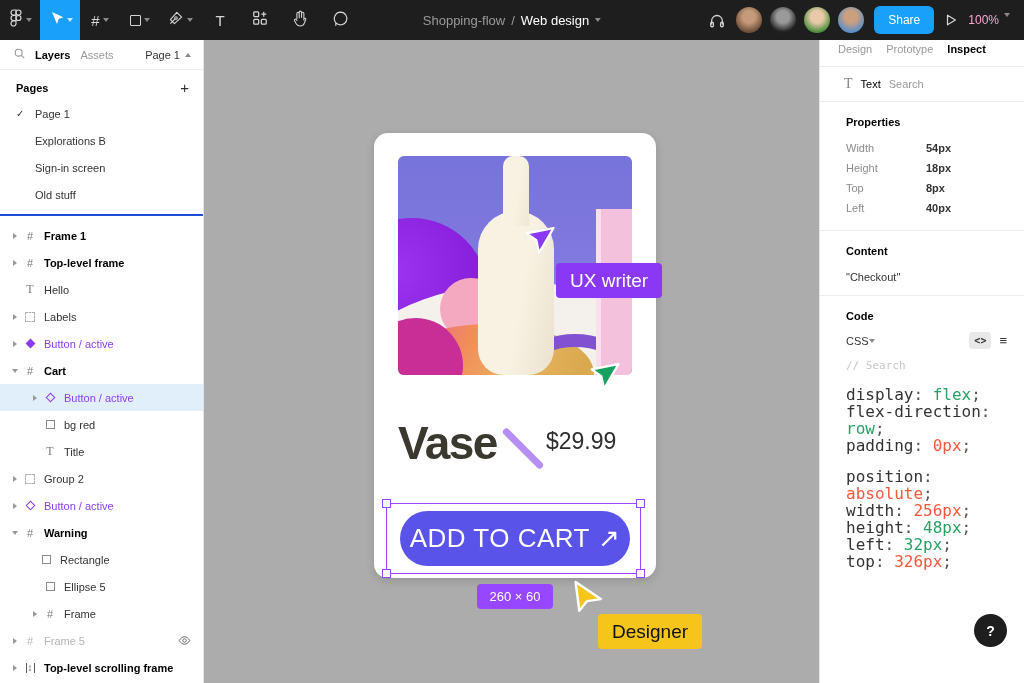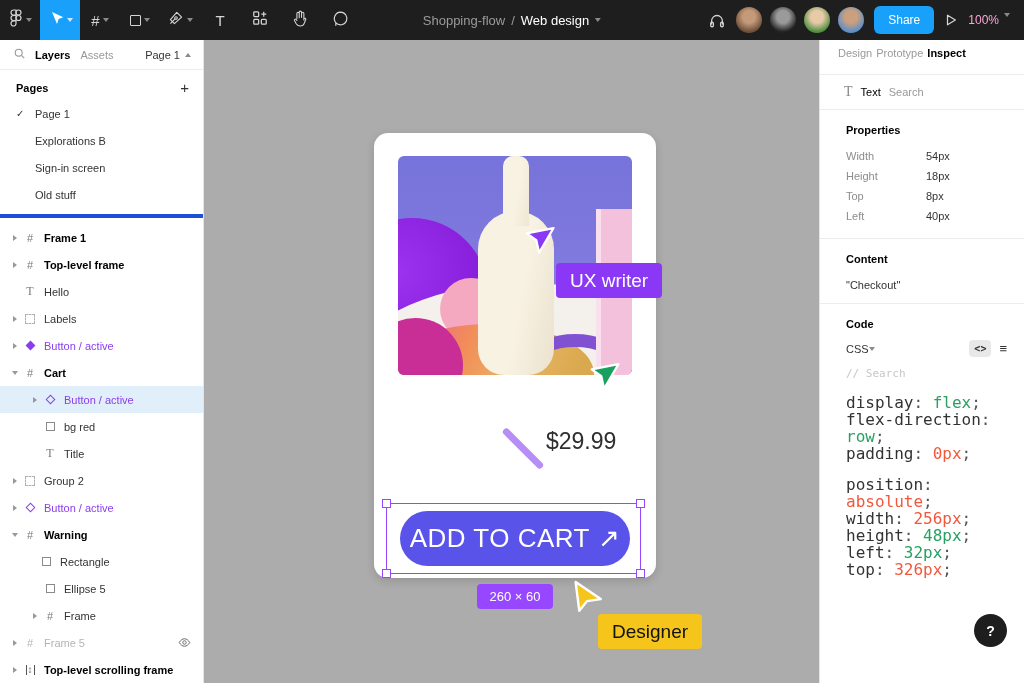--- a/index.html
+++ b/index.html
@@ -35,21 +35,21 @@
   
   .lp-header { height:30px; display:flex; align-items:center; border-bottom:1px solid #ECECEC; padding:0 12px 0 14px; gap:10px; flex:0 0 30px; }
   .lp-tab { cursor:pointer; color:#999; }
   .lp-tab.active { color:#000; font-weight:700; }
   .page-selector { margin-left:auto; display:flex; align-items:center; gap:5px; color:#333; cursor:pointer; }
   .pages-head { display:flex; align-items:center; padding:12px 14px 6px 16px; }
   .pages-head .ph-label { font-weight:700; color:#000; }
   .pages-add { margin-left:auto; font-size:15px; color:#333; cursor:pointer; line-height:10px; }
   .page-row { height:27px; display:flex; align-items:center; padding-left:16px; cursor:pointer; }
   .page-row .pcheck { width:19px; color:#333; font-size:10px; }
-  .pages-block { border-bottom:4px solid #1d4ed8; padding-bottom:6px; }
+  .pages-block { border-bottom:2px solid #1d4ed8; padding-bottom:6px; }
   .layers-list { padding-top:6px; }
   .layer-row { height:27px; display:flex; align-items:center; cursor:pointer; color:#333; }
   .layer-row.bold .llabel { font-weight:700; color:#000; }
   .layer-row.purple { color:#8B3DEE; }
   .layer-row.purple .llabel { color:#8B3DEE; }
   .layer-row.selected { background:#E1EFFA; }
   .layer-row.dim .llabel, .layer-row.dim .licon { color:#B5B5B5 !important; border-color:#C9C9C9 !important; }
   .caret { width:0; height:0; border-top:3.5px solid transparent; border-bottom:3.5px solid transparent; border-left:4.5px solid #999; display:inline-block; flex:0 0 auto; }
   .caret.open { transform:rotate(90deg); }
   .caret.hidden-c { visibility:hidden; }
@@ -59,32 +59,32 @@
   .licon.i-text { font-family:"Liberation Serif",serif; font-size:12px; }
   .li-rect { width:9px; height:9px; border:1px solid #8a8a8a; display:inline-block; }
   .li-group { width:10px; height:10px; border:1px dashed #b0b0b0; display:inline-block; }
   .li-comp { width:7px; height:7px; background:#8B3DEE; transform:rotate(45deg); display:inline-block; }
   .li-inst { width:7px; height:7px; border:1.2px solid #8B3DEE; transform:rotate(45deg); display:inline-block; }
   .li-scroll { font-size:10px; color:#555; border-left:1px solid #555; border-right:1px solid #555; padding:0 1px; line-height:10px; }
   .llabel { margin-left:6px; white-space:nowrap; }
   .layer-eye { margin-left:auto; margin-right:12px; display:flex; }
 
   
-  .rp-tabs { height:35px; display:flex; align-items:center; gap:4px; padding:0 0 8px 18px; border-bottom:1px solid #ECECEC; }
+  .rp-tabs { height:27px; display:flex; align-items:center; gap:14px; padding:0 0 8px 18px; border-bottom:1px solid #ECECEC; }
   .rp-tab { color:#999; cursor:pointer; }
   .rp-tab.active { color:#000; font-weight:700; }
   .rp-selrow { height:35px; display:flex; align-items:center; border-bottom:1px solid #ECECEC; padding-left:24px; gap:8px; }
   .rp-selrow .t-ico { font-family:"Liberation Serif",serif; font-size:14px; color:#888; }
   .rp-selrow .sel-type { font-weight:400; color:#000; }
   .rp-selrow .sel-name { color:#999; }
   .rp-section { padding:14px 16px 12px 26px; border-bottom:1px solid #ECECEC; }
   .rp-h { font-weight:700; color:#000; margin-bottom:10px; }
   .prop-row { display:flex; height:20px; align-items:center; }
   .prop-row .pl { width:80px; color:#8c8c8c; }
-  .prop-row .pv { color:#333; font-weight:400; }
+  .prop-row .pv { color:#333; font-weight:700; }
   .content-val { color:#333; margin-top:14px; }
   .code-section { padding:14px 16px 12px 26px; }
   .css-row { display:flex; align-items:center; margin-bottom:10px; }
   .css-sel { display:flex; align-items:center; color:#333; cursor:pointer; }
   .code-icons { margin-left:auto; display:flex; align-items:center; gap:8px; }
   .ci-code { background:#E8E8E8; border-radius:4px; padding:3px 5px; font-size:10px; font-weight:700; color:#333; font-family:"DejaVu Sans Mono",monospace; cursor:pointer; }
   .ci-lines { color:#333; font-size:13px; cursor:pointer; letter-spacing:1px; }
   .code-search { font-family:"DejaVu Sans Mono",monospace; color:#C7C7C7; font-size:11px; margin-bottom:14px; cursor:text; }
   .code-block { font-family:"DejaVu Sans Mono",monospace; font-size:16px; line-height:17px; color:#333; }
   .code-gap { height:14px; }
@@ -427,20 +427,21 @@
           <div class="surface"></div>
           <div class="coin-pink"></div>
           <div class="disc-gold"></div>
           <div class="blob-magenta"></div>
           <div class="arc-purple"></div>
           <div class="prism-pink"></div>
           <div class="bottle">
               <div class="neck"></div>
             </div>
         </div>
+        <div class="vase-title">Vase</div>
         <div class="price-slash"></div>
         <div class="price">$29.99</div>
       </div>
 
       <button class="cta-btn">
         <span>ADD TO CART</span>
         <span>↗</span>
       </button>
 
       <div class="sel-box">

